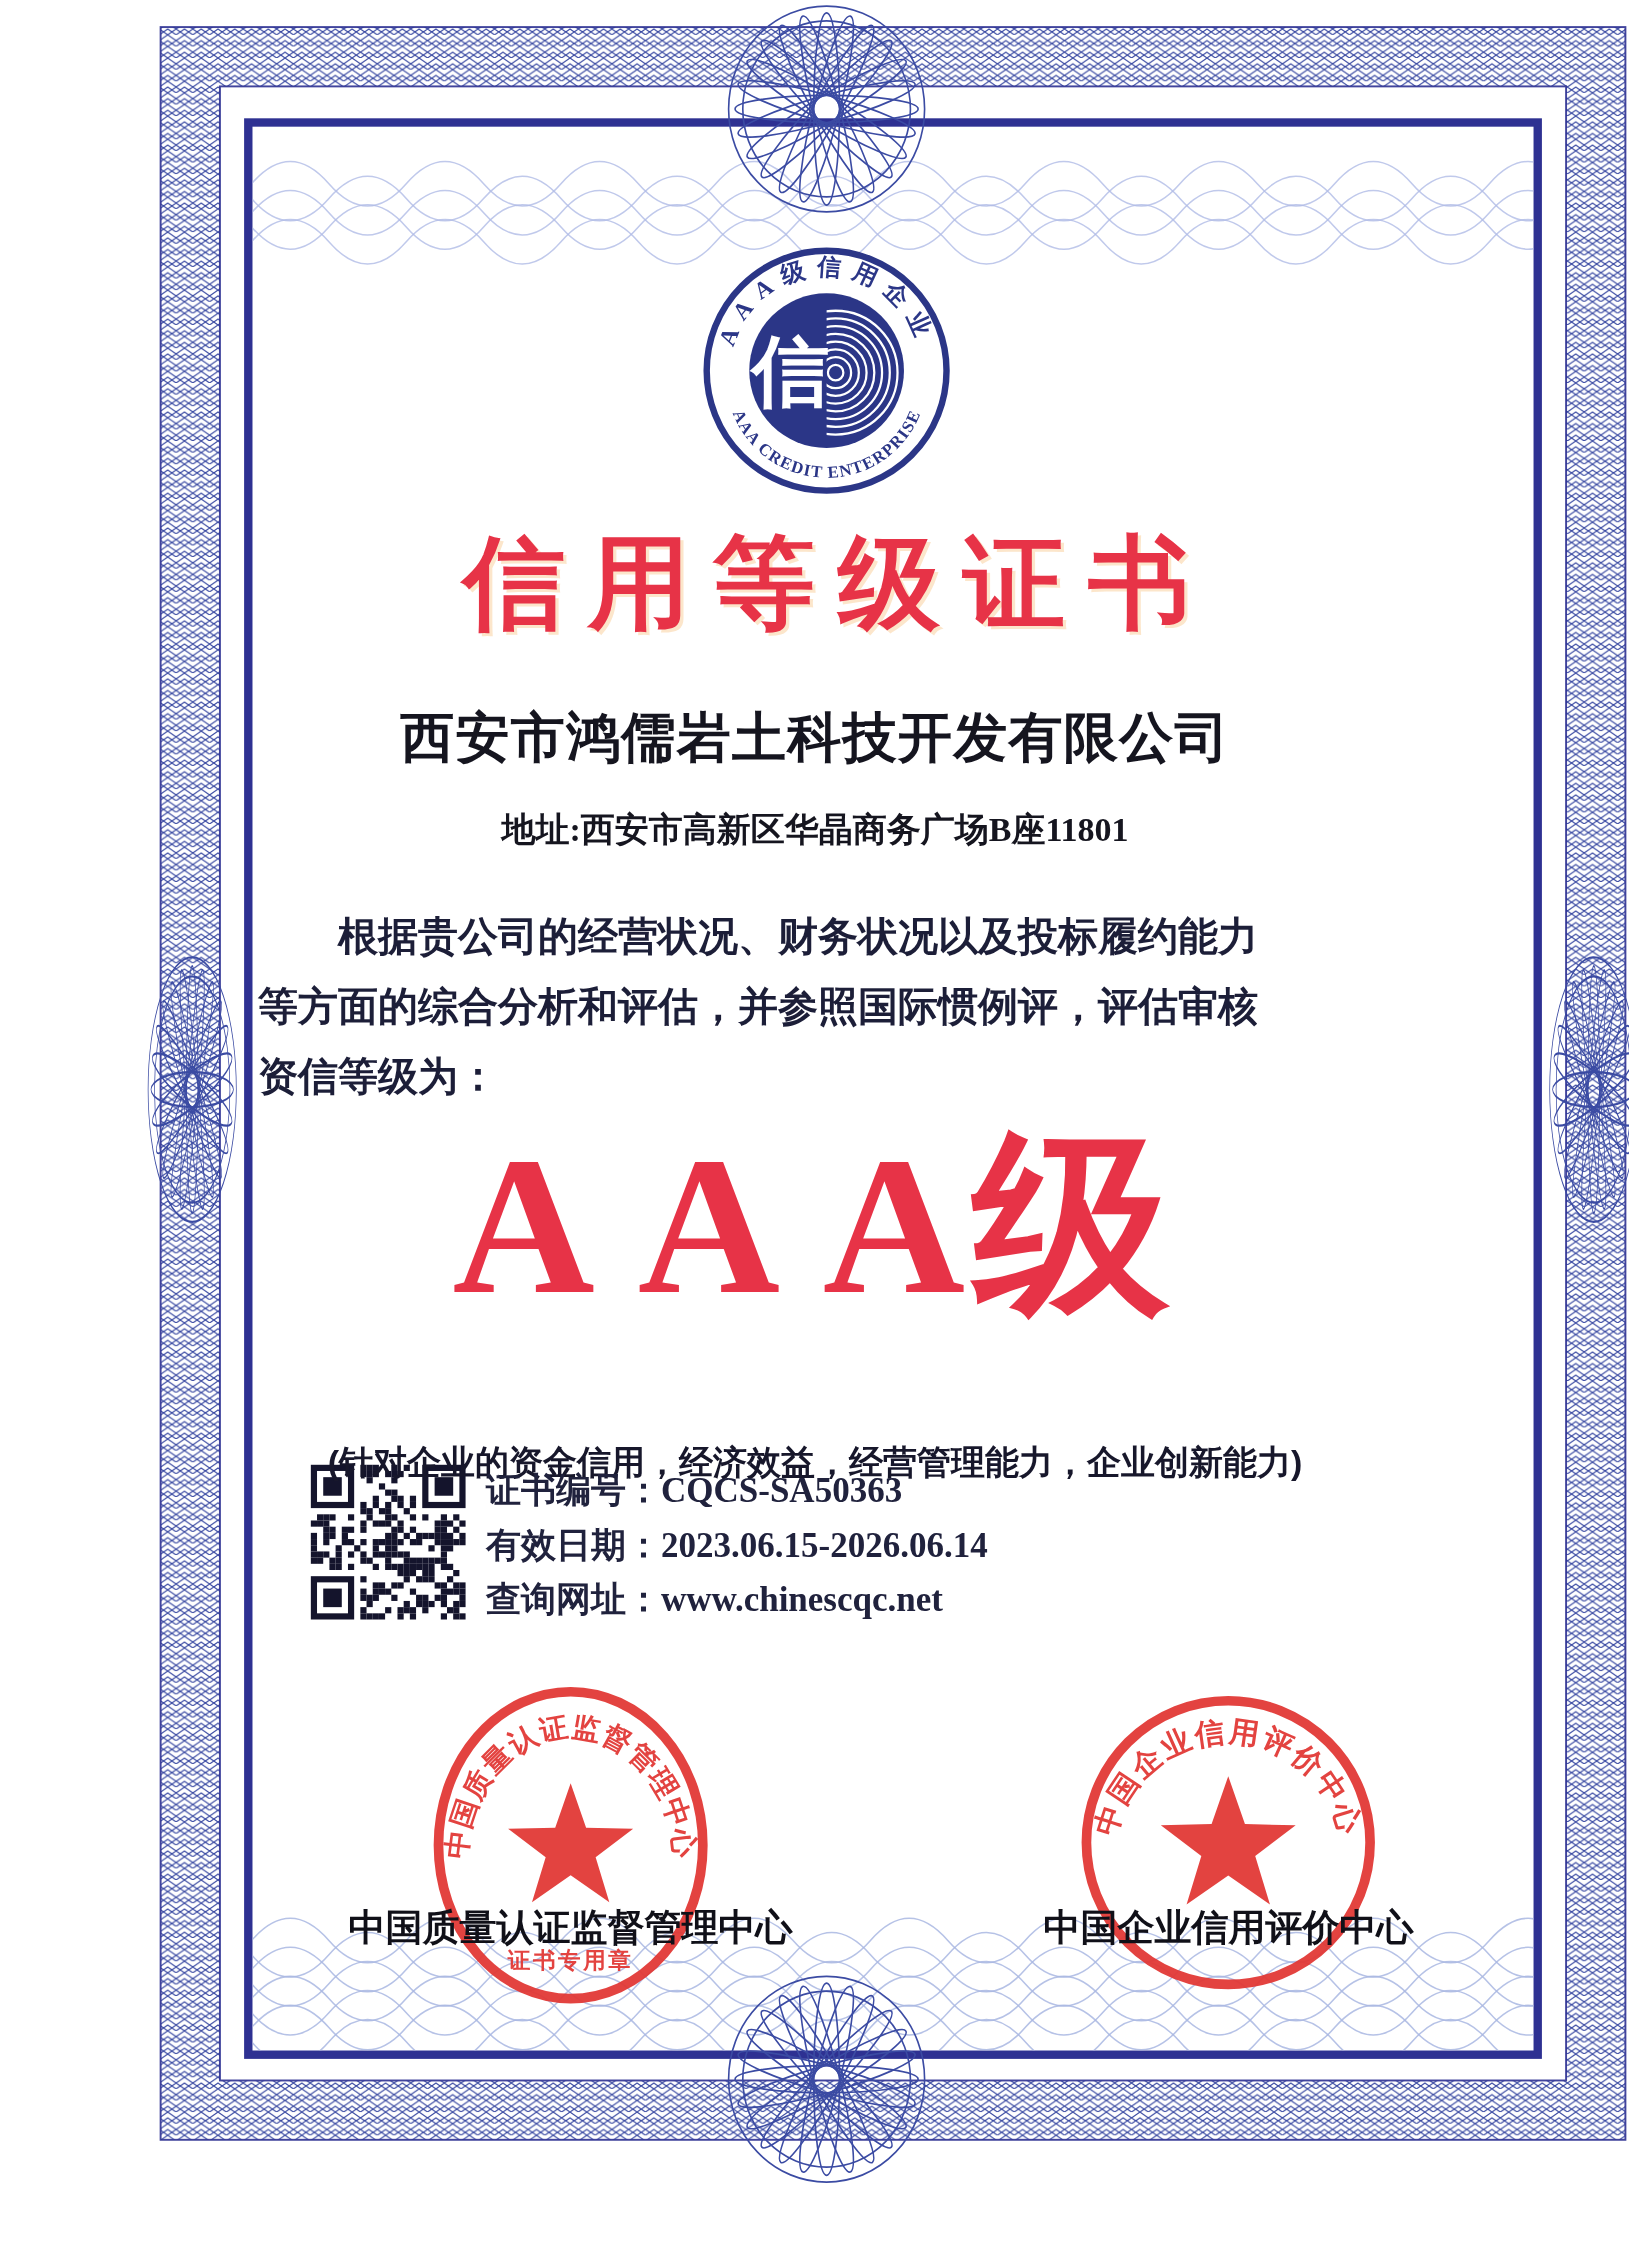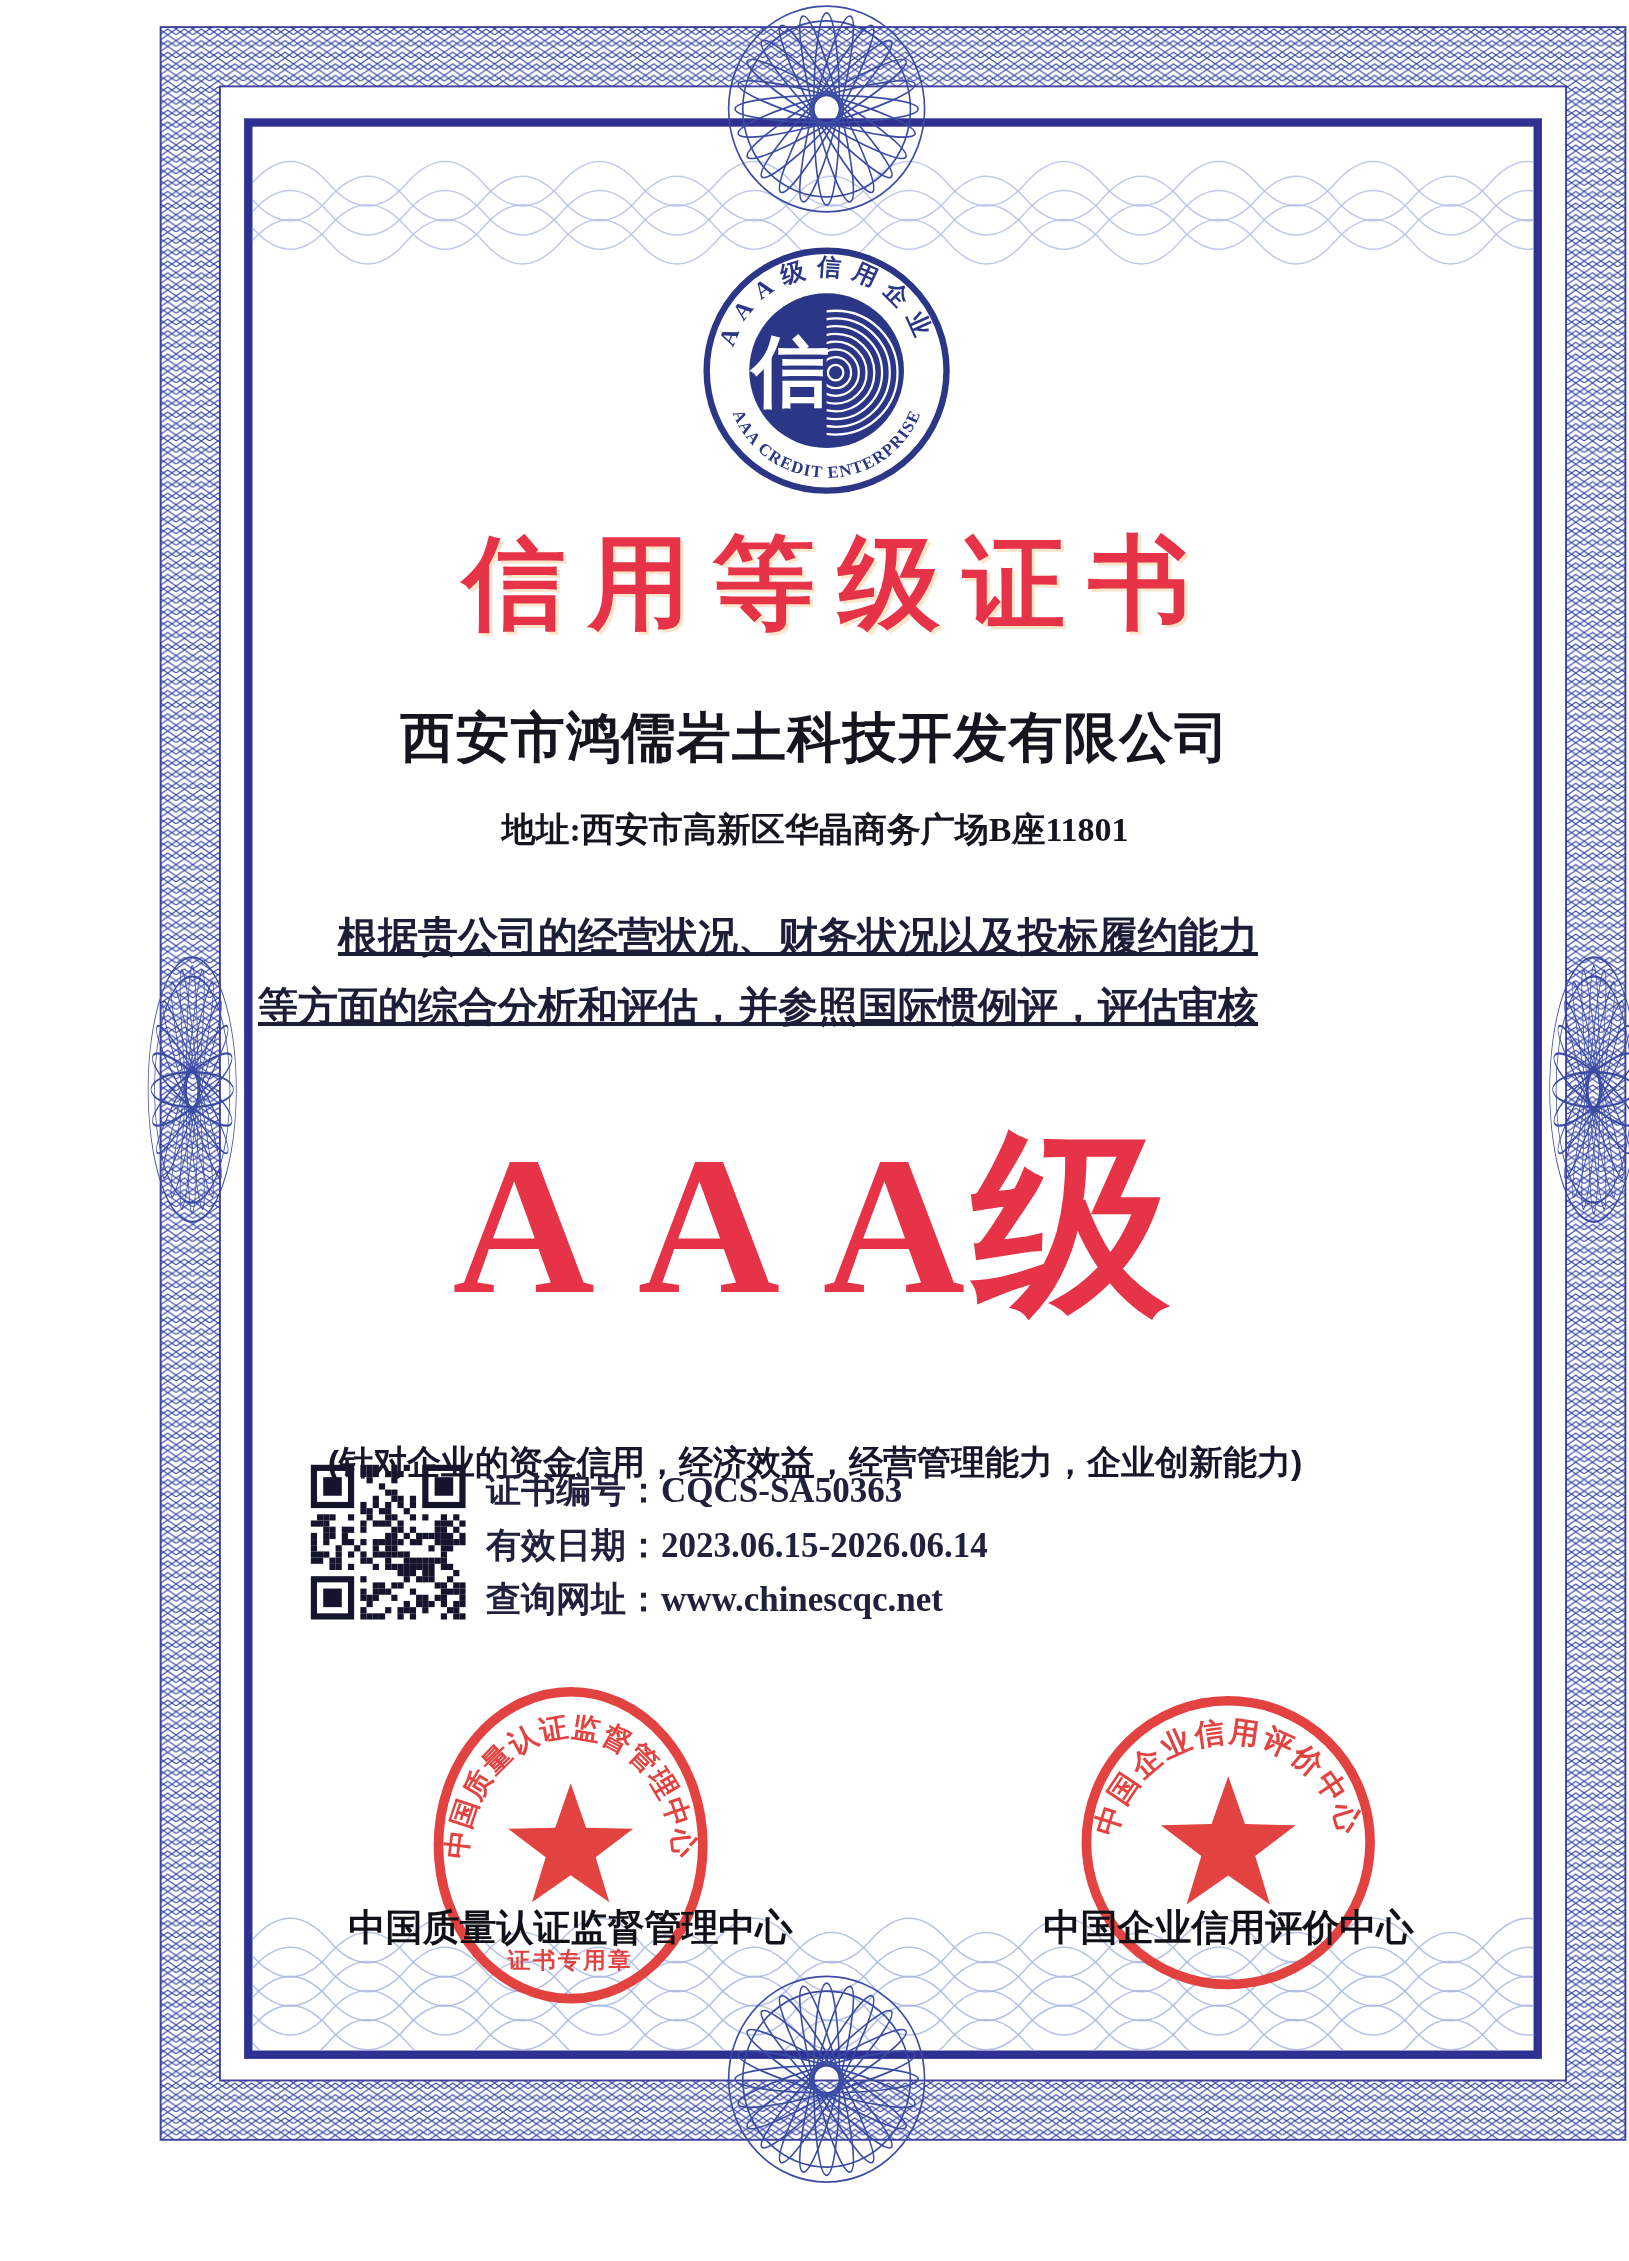--- a/index.html
+++ b/index.html
@@ -6,21 +6,21 @@
   .page{position:relative;width:1630px;height:2261px;background:#ffffff;overflow:hidden;
         font-family:"Liberation Serif",serif;}
   .layer-svg{position:absolute;left:0;top:0;z-index:1;}
   .txt{position:absolute;left:0;width:1630px;text-align:center;z-index:2;margin:0;}
   .title{top:516px;font-size:102px;font-weight:700;color:#e73347;letter-spacing:23px;padding-left:23px;
          text-shadow:3.2px 3.2px 0 rgba(246,166,70,0.28);}
   .company{top:702px;font-size:54px;font-weight:700;color:#15151f;letter-spacing:1.3px;}
   .address{top:807px;font-size:34px;font-weight:700;color:#15151f;font-family:Liberation Serif, serif;}
   .bodytext{position:absolute;left:258px;top:901px;width:1148px;z-index:2;
             font-family:"Liberation Sans",sans-serif;font-size:40px;font-weight:700;color:#1c1e38;}
-  .bodytext .bl{line-height:70px;white-space:nowrap;text-decoration:underline;}
+  .bodytext .bl{line-height:70px;white-space:nowrap;}
   .bodytext .indent{text-indent:80px;}
   .grade{top:1123px;font-size:197px;font-weight:700;color:#e73347;letter-spacing:7.7px;line-height:1.05;}
   .note{top:1440px;font-size:34px;font-weight:700;color:#17172b;font-family:"Liberation Sans",sans-serif;}
   .detail-row{position:absolute;left:486px;z-index:2;font-family:Liberation Serif, serif;
               font-size:35px;font-weight:700;color:#20223d;line-height:43px;white-space:nowrap;}
   .dr1{top:1469px;} .dr2{top:1524px;} .dr3{top:1578px;}
   .org{position:absolute;top:1903px;width:555px;text-align:center;z-index:3;
        font-family:"Liberation Sans",sans-serif;font-size:37px;font-weight:700;color:#101018;margin:0;}
   .org-left{left:293px;} .org-right{left:951px;}
   .gl{stroke:#b0bce6;stroke-width:2.4;fill:none;opacity:.8;}
@@ -359,20 +359,21 @@
     </g>
   </svg>
 
   <h1 class="txt title">信用等级证书</h1>
   <div class="txt company">西安市鸿儒岩土科技开发有限公司</div>
   <div class="txt address">地址:西安市高新区华晶商务广场B座11801</div>
 
   <div class="bodytext">
     <div class="bl indent">根据贵公司的经营状况、财务状况以及投标履约能力</div>
     <div class="bl">等方面的综合分析和评估，并参照国际惯例评，评估审核</div>
+    <div class="bl">资信等级为：</div>
   </div>
 
   <div class="txt grade">A A A级</div>
   <div class="txt note">(针对企业的资金信用，经济效益，经营管理能力，企业创新能力)</div>
 
   <div class="detail-row dr1">
     <span>证书编号</span><span>：</span><span>CQCS-SA50363</span>
   </div>
   <div class="detail-row dr2">
     <span>有效日期</span><span>：</span><span>2023.06.15-2026.06.14</span>

